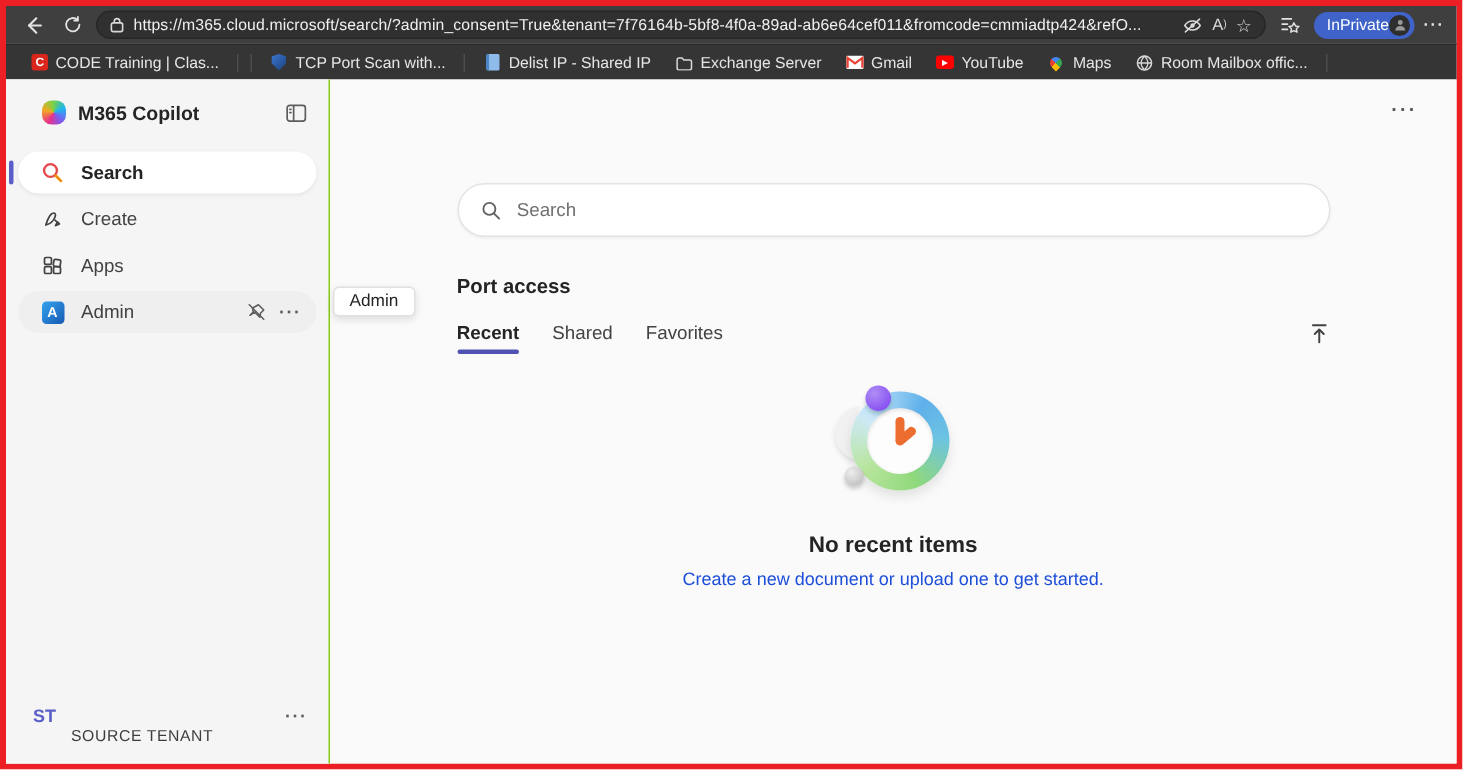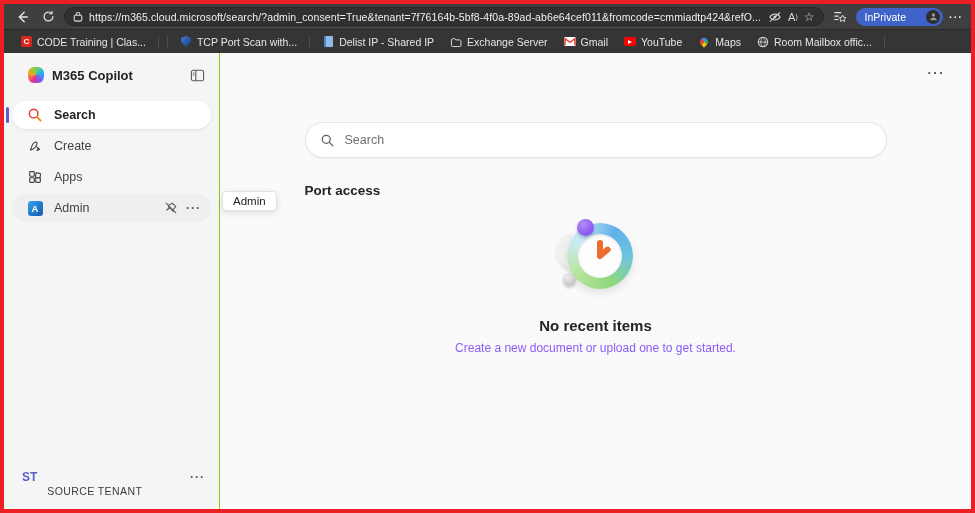--- a/index.html
+++ b/index.html
@@ -8,21 +8,21 @@
 
   .frame { width:975px; height:513px; border:4px solid #ec2024; display:flex; flex-direction:column; background:#fafafa; }
 
   
   .toolbar { height:25px; background:#3f3f3f; display:flex; align-items:center; padding:0 8px; gap:6px; flex:0 0 auto; }
   .nav-btn { color:#e4e4e4; width:20px; height:20px; display:flex; align-items:center; justify-content:center; cursor:pointer; flex:0 0 auto; }
   .addr { flex:1; height:19px; background:#303030; border:1px solid #272727; border-radius:10px; display:flex; align-items:center; padding:0 8px; gap:6px; min-width:0; }
   .addr .url { color:#f0f0f0; font-size:10.5px; white-space:nowrap; overflow:hidden; flex:1; letter-spacing:.1px; }
   .addr-ico { color:#d9d9d9; display:flex; align-items:center; flex:0 0 auto; }
   .star-glyph { font-size:12px; color:#d9d9d9; }
-  .inprivate { background:#3f63c8; border-radius:10px; height:18px; display:flex; align-items:center; gap:20px; padding:0 3px 0 9px; flex:0 0 auto; }
+  .inprivate { background:#3f63c8; border-radius:10px; height:18px; display:flex; align-items:center; gap:0; padding:0 3px 0 9px; flex:0 0 auto; }
   .inprivate .txt { color:#fff; font-size:10.5px; }
   .inprivate .avatar { width:14px; height:14px; border-radius:50%; background:#2e2e2e; display:flex; align-items:center; justify-content:center; }
   .dots { color:#e4e4e4; font-size:11px; letter-spacing:1px; font-weight:bold; cursor:pointer; flex:0 0 auto; }
 
   .bookmarks { height:24px; background:#353535; border-top:1px solid #2a2a2a; display:flex; align-items:center; padding:0 10px; gap:2px; flex:0 0 auto; }
   .bm { display:flex; align-items:center; gap:5px; color:#e6e6e6; font-size:10.5px; padding:2px 7px; border-radius:3px; cursor:pointer; white-space:nowrap; }
   .bm-ico { width:12px; height:12px; display:flex; align-items:center; justify-content:center; flex:0 0 auto; }
   .bm-sep { width:1px; height:12px; background:#4d4d4d; margin:0 3px; }
 
   
@@ -80,21 +80,21 @@
   .illus { position:relative; width:78px; height:78px; }
   .ring { position:absolute; left:10px; top:4px; width:66px; height:66px; border-radius:50%; background:conic-gradient(from 320deg,#bfe3f7,#5fb0ea 20%,#6cc3e2 35%,#8fd87b 55%,#b7e59c 75%,#cde9f5 95%,#bfe3f7); box-shadow:0 4px 8px rgba(0,0,0,.10); }
   .ring-inner { position:absolute; left:11px; top:11px; width:44px; height:44px; border-radius:50%; background:#fdfdfd; box-shadow:inset 0 1px 3px rgba(0,0,0,.12); }
   .hand { position:absolute; background:#ed6c2f; border-radius:3px; }
   .hand-hour { left:19px; top:6px; width:6px; height:18px; }
   .hand-min { left:19px; top:19px; width:6px; height:16px; transform:rotate(-130deg); transform-origin:3px 3px; }
   .crescent { position:absolute; left:0; top:14px; width:36px; height:36px; border-radius:50%; border:10px solid #f1f1f1; clip-path:inset(-6px 55% -6px -6px); box-shadow:0 2px 4px rgba(0,0,0,.12); }
   .ball-purple { position:absolute; left:20px; top:0; width:17px; height:17px; border-radius:50%; background:radial-gradient(circle at 35% 30%,#b08df5,#7a3ff0); box-shadow:0 2px 3px rgba(0,0,0,.2); }
   .ball-gray { position:absolute; left:6px; top:54px; width:13px; height:13px; border-radius:50%; background:radial-gradient(circle at 35% 30%,#ededed,#b5b5b5); box-shadow:0 2px 3px rgba(0,0,0,.2); }
   .empty-title { margin-top:20px; font-size:15px; font-weight:bold; color:#242424; }
-  .empty-sub { margin-top:7px; font-size:12px; color:#8b5cf6; }
+  .empty-sub { margin-top:7px; font-size:12px; color:#1d4ed8; }
 
   svg { display:block; }
 </style>
 </head>
 <body>
 
 <div class="frame">
 
   <div class="toolbar">
     <div class="nav-btn">
@@ -294,20 +294,31 @@
               <circle cx="7.5" cy="7.5" r="4.8" fill="none" stroke="#616161" stroke-width="1.5"></circle>
               <path d="m11.3 11.3 4 4" stroke="#616161" stroke-width="1.5" stroke-linecap="round"></path>
             </svg>
         </span>
         <input type="text" placeholder="Search" style="">
       </div>
 
       <div class="content">
         <div class="section-title">Port access</div>
 
+        <div class="tabrow">
+          <span class="tab active">Recent</span>
+          <span class="tab">Shared</span>
+          <span class="tab">Favorites</span>
+          <span class="upload-btn">
+            <svg width="15" height="15" viewBox="0 0 16 16">
+                <path d="M3.5 2h9" stroke="currentColor" stroke-width="1.4" stroke-linecap="round"></path>
+                <path d="M8 14V5M8 5 4.8 8.2M8 5l3.2 3.2" fill="none" stroke="currentColor" stroke-width="1.4" stroke-linecap="round" stroke-linejoin="round"></path>
+              </svg>
+          </span>
+        </div>
 
         <div class="empty">
           <div class="illus">
             <div class="crescent"></div>
             <div class="ring">
               <div class="ring-inner">
                 <div class="hand hand-hour"></div>
                 <div class="hand hand-min"></div>
               </div>
             </div>

